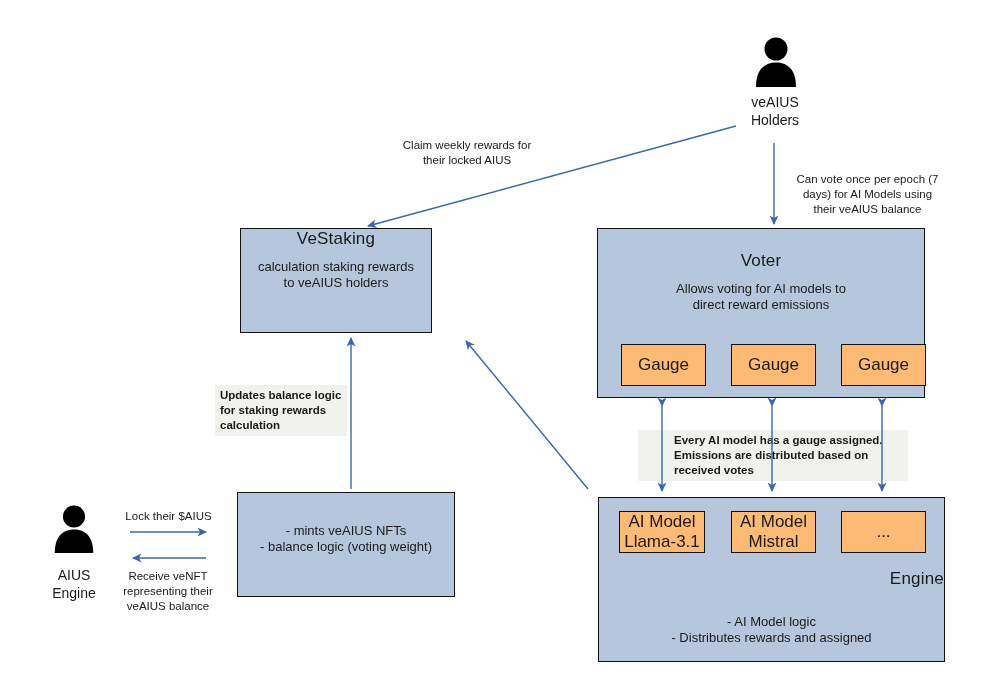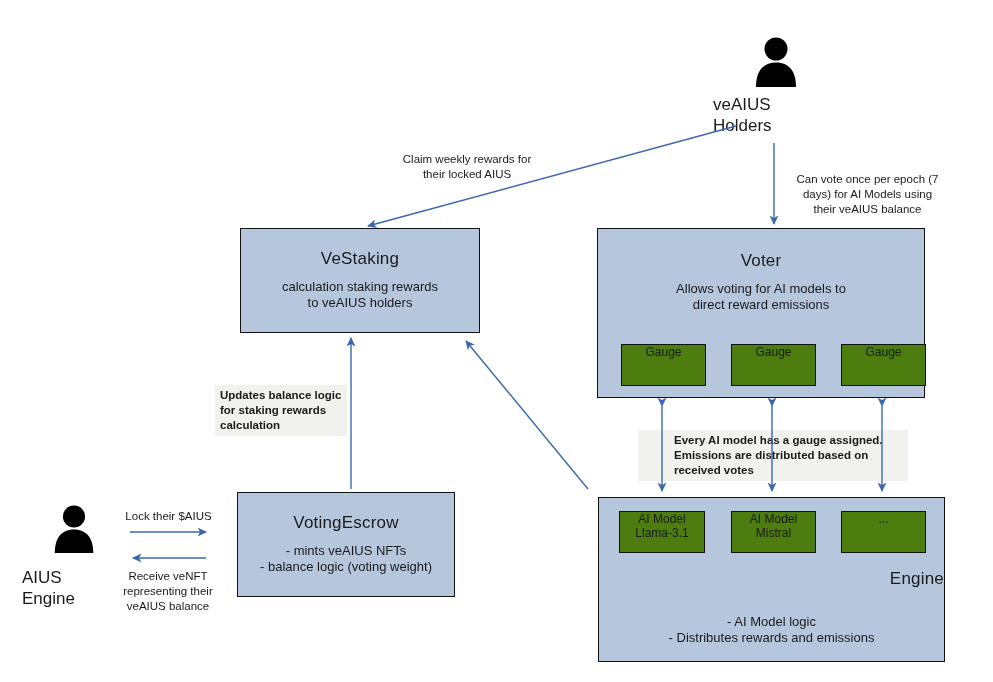--- a/index.html
+++ b/index.html
@@ -8,33 +8,33 @@
     font-family:"Liberation Sans","DejaVu Sans",sans-serif;color:#1a1a1a;
   }
   .pre{white-space:pre-line;}
   .node{
     position:absolute;background:#b6c7dd;border:1.6px solid #111111;
     box-sizing:border-box;text-align:center;
   }
   .node-title{font-size:17px;letter-spacing:.2px;}
   .node-body{font-size:13px;line-height:1.25;margin-top:10px;}
   .subbox{
-    position:absolute;background:#4d7c0f;border:1.3px solid #111111;
-    box-sizing:border-box;display:flex;justify-content:center;
-    text-align:center;font-size:12px;line-height:1.2;
+    position:absolute;background:#fdba74;border:1.3px solid #111111;
+    box-sizing:border-box;display:flex;align-items:center;justify-content:center;
+    text-align:center;font-size:17px;line-height:1.2;
   }
   .note{
     position:absolute;background:#f1f1ee;
     font-size:11.5px;line-height:1.3;padding:3px 5px;box-sizing:border-box;font-weight:bold;
   }
   .edge-label{
     position:absolute;text-align:center;font-size:11.5px;line-height:1.3;
   }
   .actor-label{
-    position:absolute;font-size:17px;line-height:1.25;
+    position:absolute;text-align:center;font-size:14px;line-height:1.25;
   }
   .person{position:absolute;}
   #arrows{position:absolute;left:0;top:0;pointer-events:none;}
 </style>
 </head>
 <body>
 
 <div id="canvas">
 
   <svg class="person" style="left:754px;top:36px;" width="44" height="52" viewBox="0 0 44 52">
@@ -44,21 +44,21 @@
   <div class="actor-label pre" style="left:713px;top:94px;width:124px;">veAIUS
 Holders</div>
 
   <svg class="person" style="left:52px;top:504px;" width="44" height="50" viewBox="0 0 44 52">
     <circle cx="22" cy="13" r="11.5" fill="#000"></circle>
     <path d="M2,51 C2,33 11,26.5 22,26.5 C33,26.5 42,33 42,51 Z" fill="#000"></path>
   </svg>
   <div class="actor-label pre" style="left:22px;top:567px;width:104px;">AIUS
 Engine</div>
 
-  <div class="node" style="left:240px;top:228px;width:240px;height:105px;padding-top:20px;">
+  <div class="node" style="left:240px;top:228px;width:192px;height:105px;">
     <div class="node-title">VeStaking</div>
     <div class="node-body pre">calculation staking rewards
 to veAIUS holders</div>
   </div>
 
   <div class="node" style="left:597px;top:228px;width:328px;height:170px;padding-top:22px;">
     <div class="node-title">Voter</div>
     <div class="node-body pre">Allows voting for AI models to
 direct reward emissions</div>
     <div class="subbox" style="left:23px;top:115px;width:85px;height:42px;">
@@ -66,49 +66,48 @@
     </div>
     <div class="subbox" style="left:133px;top:115px;width:85px;height:42px;">
       <span>Gauge</span>
     </div>
     <div class="subbox" style="left:243px;top:115px;width:85px;height:42px;">
       <span>Gauge</span>
     </div>
   </div>
 
   <div class="node" style="left:237px;top:492px;width:218px;height:105px;padding-top:20px;">
-    <div class="node-title">VotingEscrow</div>
     <div class="node-body pre">- mints veAIUS NFTs
 - balance logic (voting weight)</div>
   </div>
 
   <div class="node" style="left:598px;top:497px;width:347px;height:165px;">
     <div class="subbox pre" style="left:20px;top:13px;width:86px;height:42px;">
       <span class="pre">AI Model
 Llama-3.1</span>
     </div>
     <div class="subbox pre" style="left:132px;top:13px;width:85px;height:42px;">
       <span class="pre">AI Model
 Mistral</span>
     </div>
     <div class="subbox pre" style="left:242px;top:13px;width:85px;height:42px;">
       <span class="pre">...</span>
     </div>
     <div class="node-title" style="position:absolute;left:0;top:71px;width:100%;text-align:right;">Engine</div>
     <div class="node-body pre" style="position:absolute;left:0;top:106px;width:100%;">- AI Model logic
-- Distributes rewards and emissions</div>
+- Distributes rewards and assigned</div>
   </div>
 
   <div class="note pre" style="left:215px;top:385px;width:132px;">Updates balance logic
 for staking rewards
 calculation</div>
   <div class="note pre" style="left:638px;top:430px;width:270px;padding-left:36px;">Every AI model has a gauge assigned.
 Emissions are distributed based on received votes</div>
 
-  <div class="edge-label pre" style="left:372px;top:152px;width:190px;">Claim weekly rewards for
+  <div class="edge-label pre" style="left:372px;top:138px;width:190px;">Claim weekly rewards for
 their locked AIUS</div>
   <div class="edge-label pre" style="left:775px;top:148px;width:185px;margin-top:24px;">Can vote once per epoch (7
 days)  for AI Models using
 their veAIUS balance</div>
   <div class="edge-label pre" style="left:116px;top:509px;width:105px;">Lock their $AIUS</div>
   <div class="edge-label pre" style="left:110px;top:569px;width:116px;">Receive veNFT
 representing their
 veAIUS balance</div>
 
   <svg id="arrows" width="993" height="682" viewBox="0 0 993 682">

